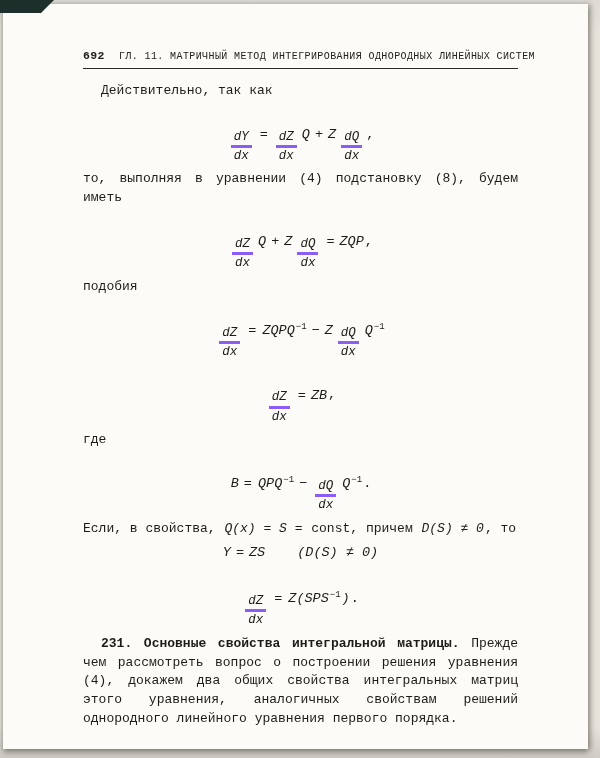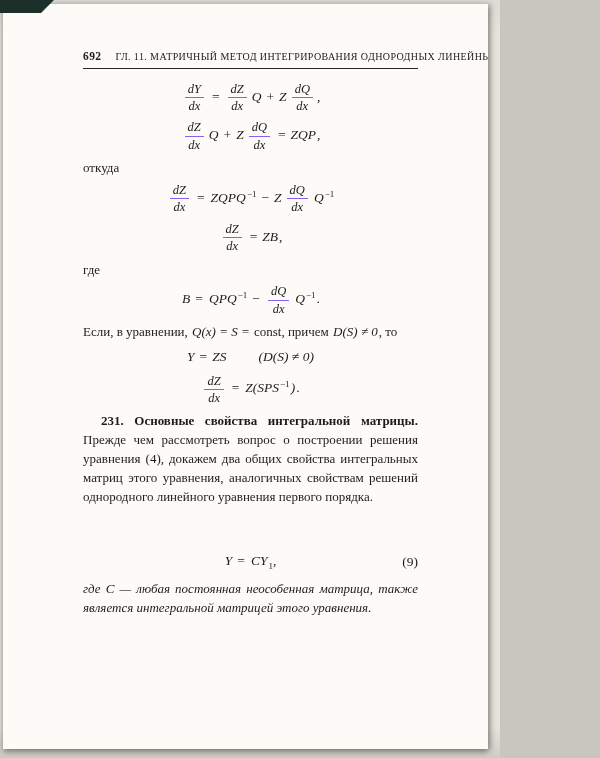--- a/index.html
+++ b/index.html
@@ -1,34 +1,34 @@
 <!DOCTYPE html>
 <html><head>
 <meta charset="utf-8">
 <style>
   html,body{margin:0;padding:0;background:#c9c6c0;}
-  .scan{position:relative;width:500px;height:758px;background:linear-gradient(180deg,#dedbd5 0%,#e6e3dd 4%,#e6e3dd 96%,#cfccc6 100%);overflow:hidden;font-family:Liberation Serif, serif;}
+  .scan{position:relative;width:600px;height:758px;background:linear-gradient(180deg,#dedbd5 0%,#e6e3dd 4%,#e6e3dd 96%,#cfccc6 100%);overflow:hidden;font-family:Liberation Mono, monospace;}
   .corner-mark{position:absolute;top:0;left:0;width:54px;height:13px;background:#1c2f2a;clip-path:polygon(0 0,100% 0,76% 100%,0 100%);z-index:3;}
   .page{position:absolute;top:4px;left:3px;right:12px;bottom:9px;background:#fcfbf7;box-shadow:0 3px 6px rgba(60,55,45,.5),3px 0 5px rgba(60,55,45,.28);overflow:hidden;z-index:2;}
   .content{position:absolute;top:44px;left:80px;right:70px;color:#1d1c18;font-size:13px;line-height:1.45;}
   .running-head{display:flex;align-items:baseline;font-size:10px;letter-spacing:.4px;color:#23211d;white-space:nowrap;}
   .pagenum{font-size:11.5px;margin-right:14px;font-weight:bold;}
   .chapter{flex:1;text-align:center;}
   .headrule{border-bottom:1.3px solid #2a2824;margin-top:3px;margin-bottom:13px;}
   .para{margin:0;text-align:justify;}
   .indent{text-indent:18px;}
   .italic-para{font-style:italic;}
   .upright{font-style:normal;}
   .boldlead{font-weight:bold;}
   .formula{text-align:center;margin:5px 0 7px;font-size:13.5px;white-space:nowrap;}
   .mi{font-style:italic;margin:0 1px;}
   .op{margin:0 4px;}
   .pu{margin-left:0;}
   .fr{display:inline-block;vertical-align:middle;text-align:center;margin:0 3px;line-height:1.15;font-size:12.5px;}
-  .fn{display:block;border-bottom:1px solid #8b5cf6;padding:0 3px 1px;}
+  .fn{display:block;border-bottom:3px solid #8b5cf6;padding:0 3px 1px;margin-top:24px;}
   .fd{display:block;padding-top:1px;}
   .mt{white-space:nowrap;margin:0 1px;}
   .ss{font-size:9px;}
   .gap{display:inline-block;width:30px;}
   .eqnumbered{position:relative;margin-top:45px;}
   .eqnum{position:absolute;right:0;top:50%;transform:translateY(-50%);font-style:normal;}
 </style>
 </head>
 <body>
 
@@ -36,48 +36,50 @@
   <div class="corner-mark"></div>
   <div class="page">
     <div class="content">
 
       <div class="running-head">
         <span class="pagenum">692</span>
         <span class="chapter">ГЛ. 11. МАТРИЧНЫЙ МЕТОД ИНТЕГРИРОВАНИЯ ОДНОРОДНЫХ ЛИНЕЙНЫХ СИСТЕМ</span>
       </div>
       <div class="headrule"></div>
 
+      <p class="para indent">Действительно, так как</p>
 
       <div class="formula">
         <span class="fr"><span class="fn mi">dY</span><span class="fd mi">dx</span></span><span class="op">=</span><span class="fr"><span class="fn mi">dZ</span><span class="fd mi">dx</span></span><span class="mi">Q</span><span class="op">+</span><span class="mi">Z</span><span class="fr"><span class="fn mi">dQ</span><span class="fd mi">dx</span></span><span class="pu">,</span>
       </div>
 
+      <p class="para">то, выполняя в уравнении (4) подстановку (8), будем иметь</p>
 
       <div class="formula">
         <span class="fr"><span class="fn mi">dZ</span><span class="fd mi">dx</span></span><span class="mi">Q</span><span class="op">+</span><span class="mi">Z</span><span class="fr"><span class="fn mi">dQ</span><span class="fd mi">dx</span></span><span class="op">=</span><span class="mi">ZQP</span><span class="pu">,</span>
       </div>
 
-      <p class="para">откуда</p>
+      <p class="para">подобия</p>
 
       <div class="formula">
         <span class="fr"><span class="fn mi">dZ</span><span class="fd mi">dx</span></span><span class="op">=</span><span class="mt"><span class="mi">ZQPQ</span><sup class="ss">−1</sup></span><span class="op">−</span><span class="mi">Z</span><span class="fr"><span class="fn mi">dQ</span><span class="fd mi">dx</span></span><span class="mt"><span class="mi">Q</span><sup class="ss">−1</sup></span>
       </div>
 
 
       <div class="formula">
         <span class="fr"><span class="fn mi">dZ</span><span class="fd mi">dx</span></span><span class="op">=</span><span class="mi">ZB</span><span class="pu">,</span>
       </div>
 
       <p class="para">где</p>
 
       <div class="formula">
         <span class="mi">B</span><span class="op">=</span><span class="mt"><span class="mi">QPQ</span><sup class="ss">−1</sup></span><span class="op">−</span><span class="fr"><span class="fn mi">dQ</span><span class="fd mi">dx</span></span><span class="mt"><span class="mi">Q</span><sup class="ss">−1</sup></span><span class="pu">.</span>
       </div>
 
-      <p class="para"><span>Если, в уравнении, </span><span class="mi">Q(x) = S = </span><span>const</span><span>, причем </span><span class="mi">D(S) ≠ 0</span><span>, то</span></p>
+      <p class="para"><span>Если, в свойства, </span><span class="mi">Q(x) = S = </span><span>const</span><span>, причем </span><span class="mi">D(S) ≠ 0</span><span>, то</span></p>
 
 
 
       <div class="formula">
         <span class="mi">Y</span><span class="op">=</span><span class="mi">ZS</span><span class="gap"></span><span class="mi">(D(S) ≠ 0)</span>
       </div>
 
 
       <div class="formula">
         <span class="fr"><span class="fn mi">dZ</span><span class="fd mi">dx</span></span><span class="op">=</span><span class="mt"><span class="mi">Z(SPS</span><sup class="ss">−1</sup><span class="mi">)</span><span class="pu">.</span></span>

